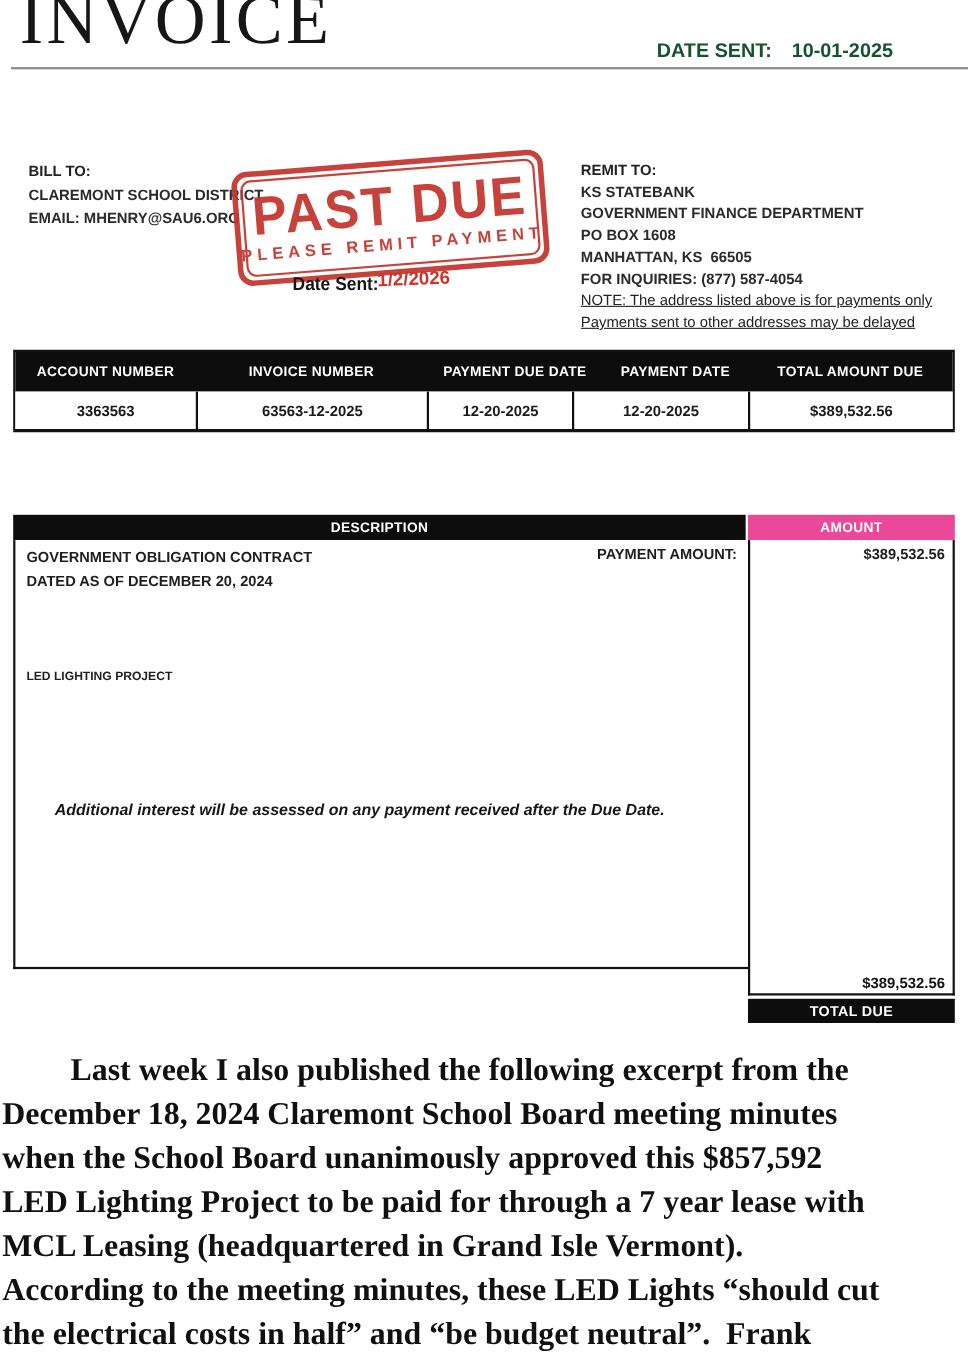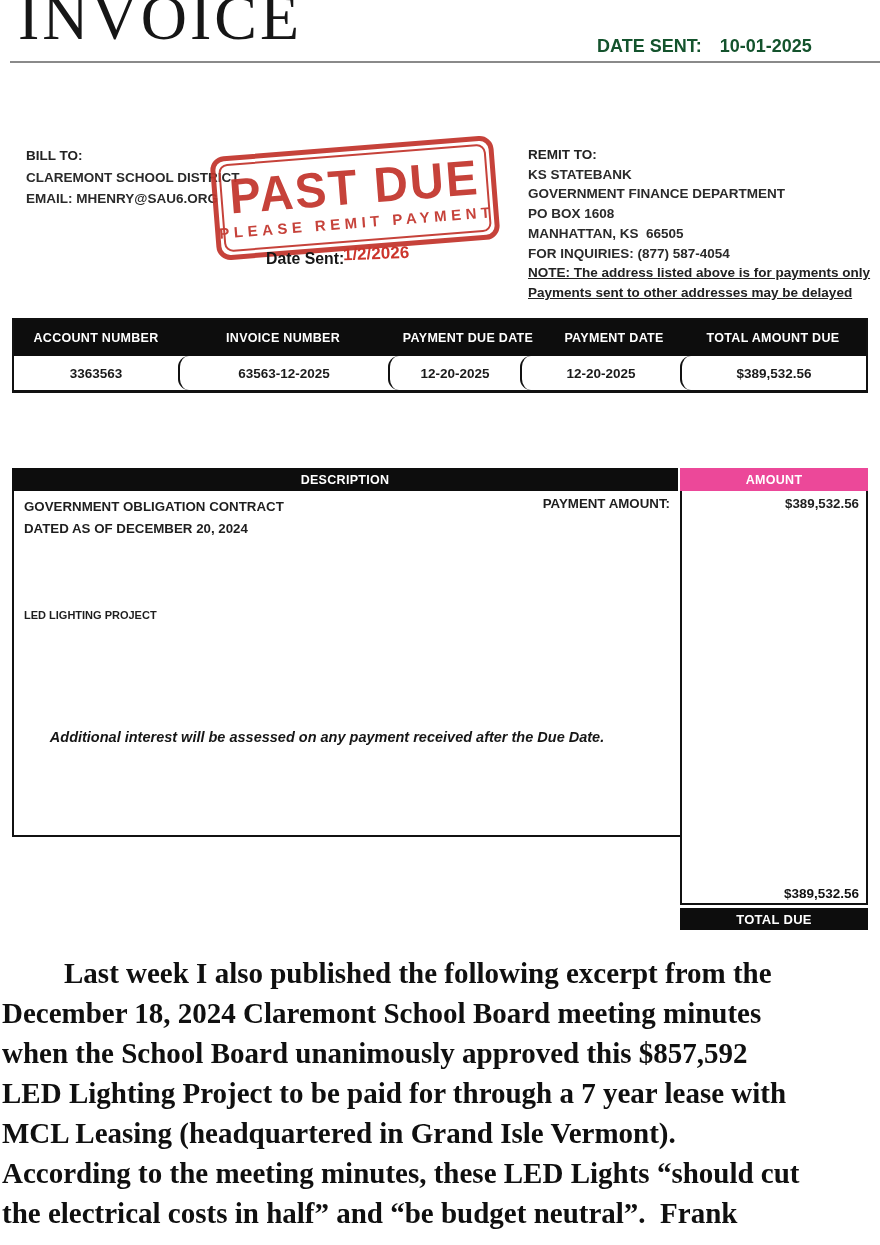--- a/index.html
+++ b/index.html
@@ -63,54 +63,54 @@
     position:absolute; left:343px; top:244px;
     font-size:17px; font-weight:600; color:#cc352c;
     transform:rotate(-2deg);
   }
 
   
   .remit-to {
     position:absolute; left:528px; top:145px;
     font-size:13.5px; font-weight:600; line-height:19.7px; color:#2a2a2a;
   }
-  .remit-note { font-weight:700; text-decoration:underline; color:#222; }
+  .remit-note { font-weight:400; text-decoration:underline; color:#222; }
 
   
   .t1 {
     position:absolute; left:12px; top:318px; width:856px;
     border:2px solid #111; border-bottom-width:3px;
   }
   .t1-head { display:flex; background:#0d0d0d; height:36px; }
   .t1-head .cell {
     color:#fff; font-weight:700; font-size:12.5px; letter-spacing:.3px;
     display:flex; align-items:center; justify-content:center;
   }
   .t1-row { display:flex; background:#fff; height:34px; }
   .t1-row .cell {
     font-weight:700; font-size:13.5px; color:#1a1a1a;
     display:flex; align-items:center; justify-content:center;
   }
-  .t1-row .cell + .cell { border-left:2px solid #111;border-radius:11px; }
+  .t1-row .cell + .cell { border-left:2px solid #111; }
   .c1 { width:164px; } .c2 { width:210px; } .c3 { width:132px; }
   .c4 { width:160px; } .c5 { width:186px; }
 
   
   .t2-head { position:absolute; left:12px; top:468px; width:856px; height:23px; display:flex; }
   .t2-desc-h {
     width:666px; background:#0d0d0d; color:#fff; font-weight:700; font-size:12.5px;
     display:flex; align-items:center; justify-content:center; letter-spacing:.3px;
   }
   .t2-gap { width:2px; background:#fff; }
   .t2-amt-h {
     width:188px; background:#ec4899; color:#fff; font-weight:700; font-size:12.5px;
     display:flex; align-items:center; justify-content:center; letter-spacing:.3px;
   }
   .t2-desc {
-    position:absolute; left:12px; top:491px; width:668px; height:346px;
+    position:absolute; left:12px; top:491px; width:668px; height:390px;
     border-left:2px solid #111; border-bottom:2px solid #111; background:#fff;
   }
   .desc-lines {
     position:absolute; left:10px; top:5px;
     font-size:13.3px; font-weight:600; line-height:21.5px; color:#1e1e1e;
   }
   .pay-label {
     position:absolute; right:10px; top:5px;
     font-size:13.3px; font-weight:600; color:#1e1e1e;
   }

